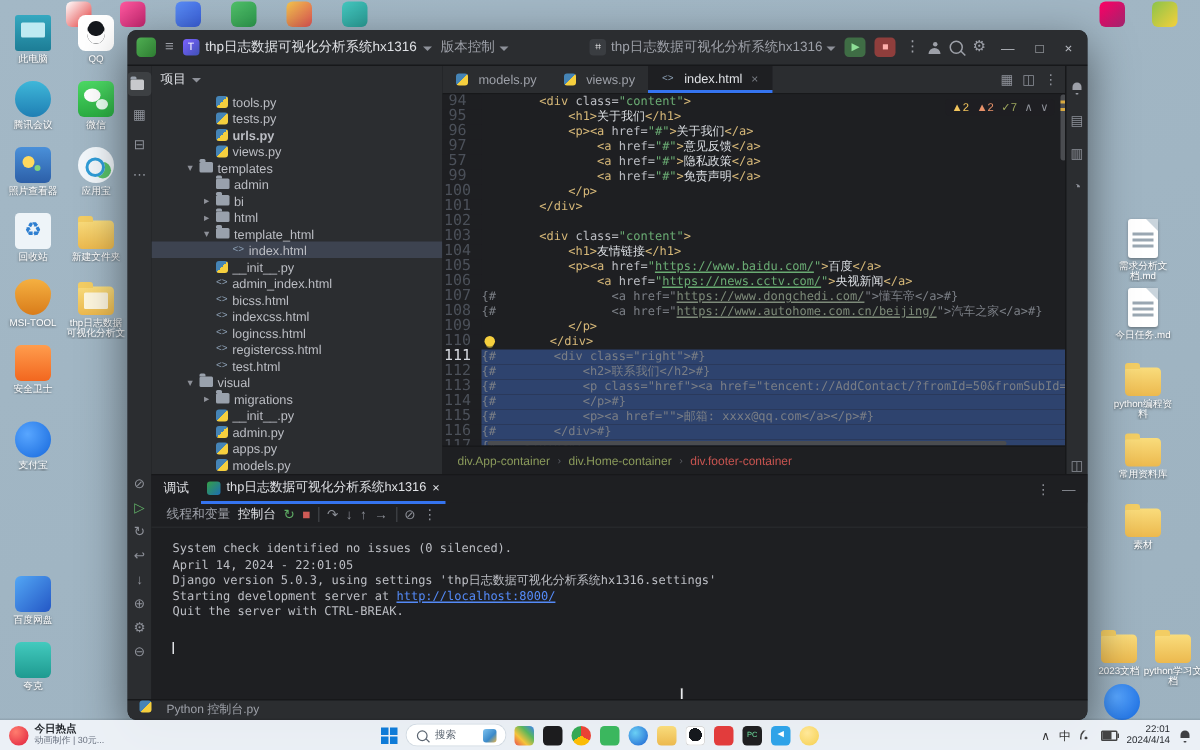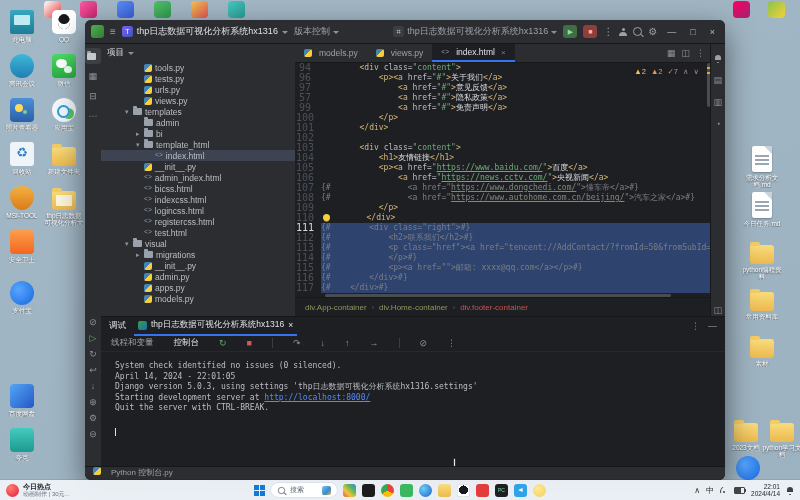--- a/index.html
+++ b/index.html
@@ -107,21 +107,21 @@
   #crumbs{position:absolute;left:0;bottom:0;right:0;height:18px;background:#1e1f22;border-top:1px solid #17181a;
           display:flex;align-items:center;gap:5px;padding-left:10px;font-size:8px}
   .crumb.green{color:#8a9a5b}.crumb.red{color:#c75450}.crumb-sep{color:#5a5d63;font-size:7px}
   
   #debug{position:absolute;left:16px;right:0;top:296px;height:150px;background:#1e1f22;border-top:1px solid #17181a}
   #debug-head{height:18px;display:flex;align-items:center;gap:8px;padding:0 8px;background:#1e1f22}
   #debug-head .dtitle{color:#dfe1e5;font-size:8.5px}
   .dbg-tab{display:flex;align-items:center;gap:4px;height:100%;border-bottom:2px solid #3574f0;color:#dfe1e5;font-size:8.5px;padding:0 4px}
   .dbg-tab .tabico{width:9px;height:9px;border-radius:2px;background:linear-gradient(135deg,#35a046,#1d6db3)}
   #debug-head .right{margin-left:auto;display:flex;gap:8px;color:#8e9199}
-  #debug-tools{height:16px;display:flex;align-items:center;gap:20px;padding:0 10px;border-bottom:1px solid #26282b;font-size:8.5px}
+  #debug-tools{height:16px;display:flex;align-items:center;gap:5px;padding:0 10px;border-bottom:1px solid #26282b;font-size:8.5px}
   #debug-tools .t{color:#9da0a8}
   #debug-tools .t.active{color:#dfe1e5}
   #debug-tools .ic{font-size:9px;color:#8e9199}
   #debug-tools .ic.green{color:#5fad65}
   #debug-tools .ic.red{color:#cf5b56}
   .vsep{width:1px;height:10px;background:#3a3d41}
   #console{position:absolute;left:6px;right:0;top:34px;bottom:0;font-family:"DejaVu Sans Mono","Liberation Mono",monospace;
            font-size:8px;line-height:10.5px;color:#bcbec4;padding:10px 0 0 8px}
   #console .link{color:#548af7;text-decoration:underline}
   #caret{display:inline-block;width:1px;height:8px;background:#dfe1e5;margin-top:14px}
@@ -322,41 +322,46 @@
           <div style="display: inline-flex;">tools.py</div>
         </div>
         <div class="trow" style="padding-left: 35px;">
           <div class="arr" style="display: inline-flex;"></div>
           <div class="tico py" style="display: inline-flex;"></div>
           <div style="display: inline-flex;">tests.py</div>
         </div>
         <div class="trow" style="padding-left: 35px;">
           <div class="arr" style="display: inline-flex;"></div>
           <div class="tico py" style="display: inline-flex;"></div>
-          <div style="display: inline-flex;">urls.py</div>
+          <div style="display: inline-flex; font-weight: bold;">urls.py</div>
         </div>
         <div class="trow" style="padding-left: 35px;">
           <div class="arr" style="display: inline-flex;"></div>
           <div class="tico py" style="display: inline-flex;"></div>
           <div style="display: inline-flex;">views.py</div>
         </div>
         <div class="trow" style="padding-left: 24px;">
           <div class="arr" style="display: inline-flex;">▾</div>
           <div class="tico folder" style="display: inline-flex;"></div>
           <div style="display: inline-flex;">templates</div>
         </div>
         <div class="trow" style="padding-left: 35px;">
           <div class="arr" style="display: inline-flex;"></div>
           <div class="tico folder" style="display: inline-flex;"></div>
           <div style="display: inline-flex;">admin</div>
         </div>
         <div class="trow" style="padding-left: 35px;">
           <div class="arr" style="display: inline-flex;">▸</div>
           <div class="tico folder" style="display: inline-flex;"></div>
           <div style="display: inline-flex;">bi</div>
+        </div>
+        <div class="trow" style="padding-left: 35px;">
+          <div class="arr" style="display: inline-flex;">▸</div>
+          <div class="tico folder" style="display: inline-flex;"></div>
+          <div style="display: inline-flex;">html</div>
         </div>
         <div class="trow" style="padding-left: 35px;">
           <div class="arr" style="display: inline-flex;">▾</div>
           <div class="tico folder" style="display: inline-flex;"></div>
           <div style="display: inline-flex;">template_html</div>
         </div>
         <div class="trow sel" style="padding-left: 46px;">
           <div class="arr" style="display: inline-flex;"></div>
           <div class="tico html" style="display: inline-flex;">&lt;&gt;</div>
           <div style="display: inline-flex;">index.html</div>
@@ -452,20 +457,21 @@
       </div>
     <div id="inspect">
       <span class="w1"><i style="font-style:normal">▲</i><span>2</span></span>
       <span class="w2"><i style="font-style:normal">▲</i><span>2</span></span>
       <span class="ok">✓<span>7</span></span>
       <span class="nav">∧</span>
         <span class="nav">∨</span>
     </div>
     <div id="code">
         <div class="cline"><div class="gut">94</div><div class="ctext"><span class="tk-pl">        </span><span class="tk-tag">&lt;div </span><span class="tk-attr">class=</span><span class="tk-str">"content"</span><span class="tk-tag">&gt;</span></div></div>
+        <div class="cline"><div class="gut">95</div><div class="ctext"><span class="tk-pl">            </span><span class="tk-tag">&lt;h1&gt;</span><span class="tk-txt">关于我们</span><span class="tk-tag">&lt;/h1&gt;</span></div></div>
         <div class="cline"><div class="gut">96</div><div class="ctext"><span class="tk-pl">            </span><span class="tk-tag">&lt;p&gt;</span><span class="tk-tag">&lt;a </span><span class="tk-attr">href=</span><span class="tk-str">"#"</span><span class="tk-tag">&gt;</span><span class="tk-txt">关于我们</span><span class="tk-tag">&lt;/a&gt;</span></div></div>
         <div class="cline"><div class="gut">97</div><div class="ctext"><span class="tk-pl">                </span><span class="tk-tag">&lt;a </span><span class="tk-attr">href=</span><span class="tk-str">"#"</span><span class="tk-tag">&gt;</span><span class="tk-txt">意见反馈</span><span class="tk-tag">&lt;/a&gt;</span></div></div>
         <div class="cline"><div class="gut">57</div><div class="ctext"><span class="tk-pl">                </span><span class="tk-tag">&lt;a </span><span class="tk-attr">href=</span><span class="tk-str">"#"</span><span class="tk-tag">&gt;</span><span class="tk-txt">隐私政策</span><span class="tk-tag">&lt;/a&gt;</span></div></div>
         <div class="cline"><div class="gut">99</div><div class="ctext"><span class="tk-pl">                </span><span class="tk-tag">&lt;a </span><span class="tk-attr">href=</span><span class="tk-str">"#"</span><span class="tk-tag">&gt;</span><span class="tk-txt">免责声明</span><span class="tk-tag">&lt;/a&gt;</span></div></div>
         <div class="cline"><div class="gut">100</div><div class="ctext"><span class="tk-pl">            </span><span class="tk-tag">&lt;/p&gt;</span></div></div>
         <div class="cline"><div class="gut">101</div><div class="ctext"><span class="tk-pl">        </span><span class="tk-tag">&lt;/div&gt;</span></div></div>
         <div class="cline"><div class="gut">102</div><div class="ctext"></div></div>
         <div class="cline"><div class="gut">103</div><div class="ctext"><span class="tk-pl">        </span><span class="tk-tag">&lt;div </span><span class="tk-attr">class=</span><span class="tk-str">"content"</span><span class="tk-tag">&gt;</span></div></div>
         <div class="cline"><div class="gut">104</div><div class="ctext"><span class="tk-pl">            </span><span class="tk-tag">&lt;h1&gt;</span><span class="tk-txt">友情链接</span><span class="tk-tag">&lt;/h1&gt;</span></div></div>
         <div class="cline"><div class="gut">105</div><div class="ctext"><span class="tk-pl">            </span><span class="tk-tag">&lt;p&gt;</span><span class="tk-tag">&lt;a </span><span class="tk-attr">href=</span><span class="tk-str">"</span><span class="tk-url">https://www.baidu.com/</span><span class="tk-str">"</span><span class="tk-tag">&gt;</span><span class="tk-txt">百度</span><span class="tk-tag">&lt;/a&gt;</span></div></div>

